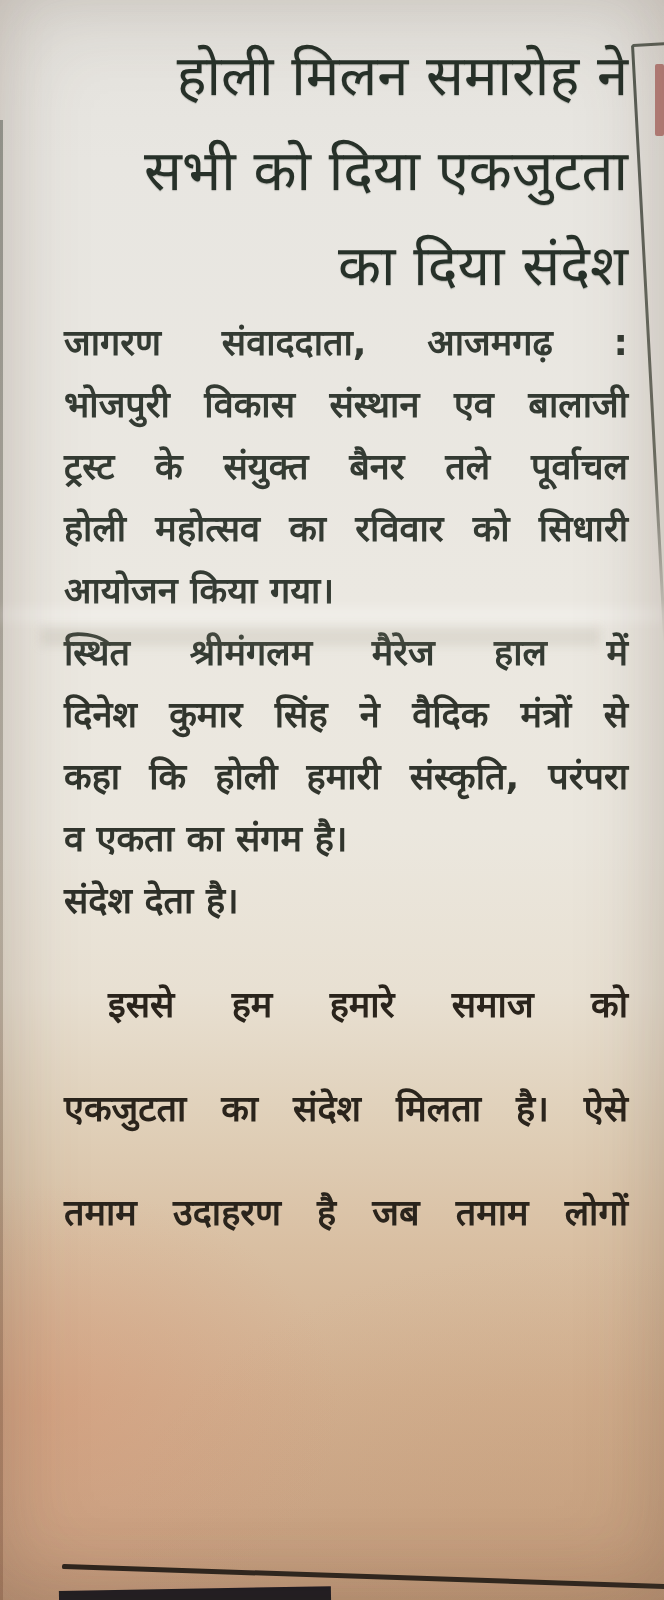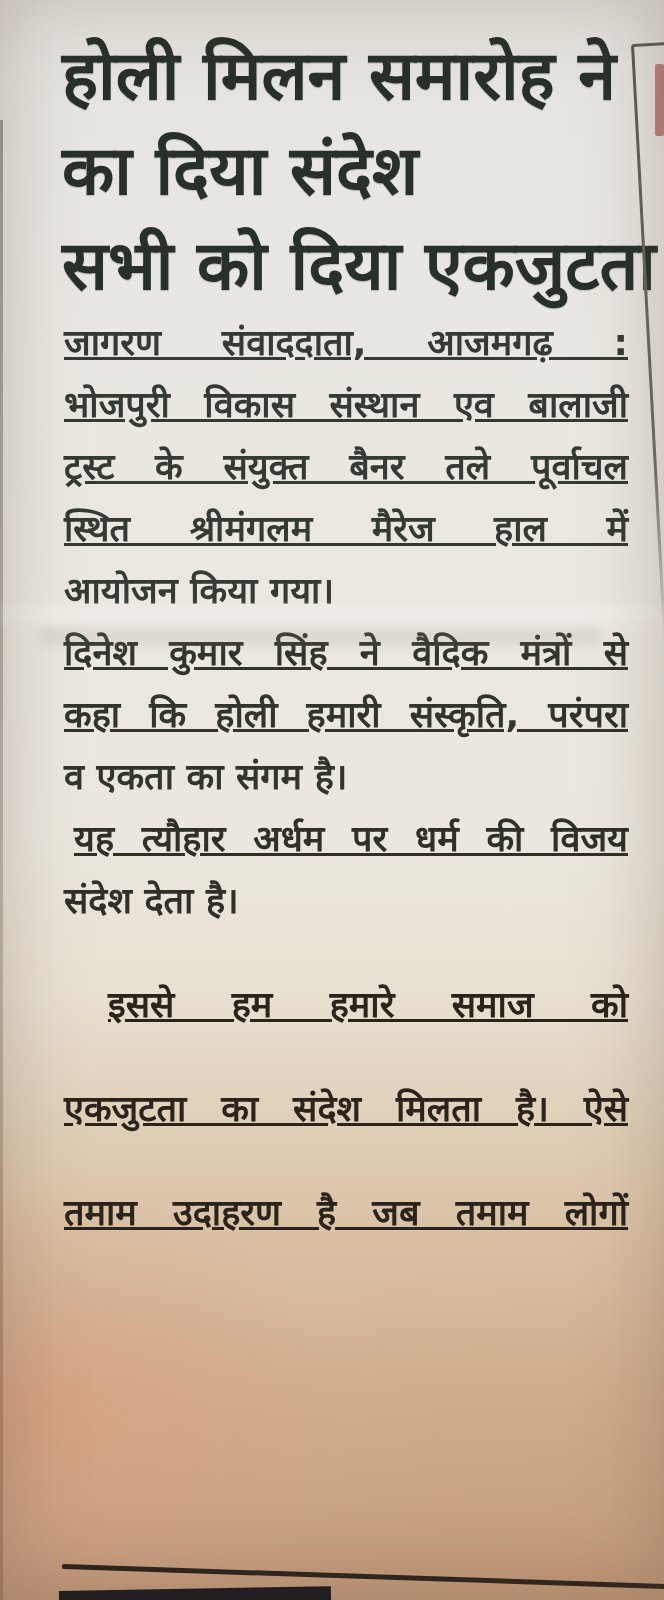--- a/index.html
+++ b/index.html
@@ -14,34 +14,35 @@
       linear-gradient(180deg,
         #e4e2dd 0%, #e8e6e1 10%, #ebe8e1 38%, #ebe7de 52%,
         #e8e0d2 62%, #e0d0b9 70%, #d9bfa2 78%, #d2af8f 87%,
         #cba687 94%, #c69e7f 100%);
   }
 
   
   .headline{position:absolute;left:62px;top:28px;width:566px;}
   .hl{
     height:95px;line-height:95px;
-    font-size:68px;font-weight:700;
+    font-size:56px;font-weight:400;
     color:#273129;
     white-space:nowrap;
     text-shadow:0 1px 1px rgba(39,49,41,0.25);
+    text-align:right;
   }
 
   
   .body-col{position:absolute;left:64px;top:312px;width:564px;}
   .line{
     height:62px;line-height:62px;
     font-size:36px;font-weight:600;
     text-justify:inter-word;
   }
-  .jline{text-align:justify;text-align-last:justify;text-decoration:underline;}
+  .jline{text-align:justify;text-align-last:justify;}
   .eline{text-align:left;text-align-last:left;}
   .dateline{font-size:36px;font-weight:700;}
   .indent-sm{text-indent:10px;}
   .indent-lg{text-indent:44px;}
   .cg1{color:#343b33;}
   .cg2{color:#31352d;}
   .cg3{color:#2e3029;}
   .cg4{color:#2a241c;margin-top:42px;}
 
   
@@ -85,34 +86,34 @@
     box-shadow:inset 0 0 90px rgba(85,70,55,0.22), inset 0 -30px 60px rgba(120,80,55,0.10);
   }
 </style>
 </head>
 <body>
 
 <div class="page">
 
   <div class="headline">
     <div class="hl">होली मिलन समारोह ने</div>
+    <div class="hl">सभी को दिया एकजुटता</div>
     <div class="hl">का दिया संदेश</div>
-    <div class="hl">सभी को दिया एकजुटता</div>
   </div>
 
   <div class="body-col">
     <div class="line jline dateline cg1">जागरण संवाददाता, आजमगढ़ :</div>
     <div class="line jline cg1">भोजपुरी विकास संस्थान एव बालाजी</div>
     <div class="line jline cg1">ट्रस्ट के संयुक्त बैनर तले पूर्वाचल</div>
+    <div class="line jline cg1">होली महोत्सव का रविवार को सिधारी</div>
+    <div class="line eline cg1">आयोजन किया गया।</div>
     <div class="line jline cg1">स्थित श्रीमंगलम मैरेज हाल में</div>
-    <div class="line eline cg1">आयोजन किया गया।</div>
     <div class="line jline cg2">दिनेश कुमार सिंह ने वैदिक मंत्रों से</div>
     <div class="line jline cg2">कहा कि होली हमारी संस्कृति, परंपरा</div>
     <div class="line eline cg2">व एकता का संगम है।</div>
-    <div class="line jline indent-sm cg3">यह त्यौहार अर्धम पर धर्म की विजय</div>
     <div class="line eline cg3">संदेश देता है।</div>
     <div class="line jline indent-lg cg4">इससे हम हमारे समाज को</div>
     <div class="line jline cg4">एकजुटता का संदेश मिलता है। ऐसे</div>
     <div class="line jline cg4">तमाम उदाहरण है जब तमाम लोगों</div>
   </div>
 
   <div class="left-edge"></div>
   <div class="adj-border-top"></div>
   <div class="adj-border-side"></div>
   <div class="adj-pink"></div>

